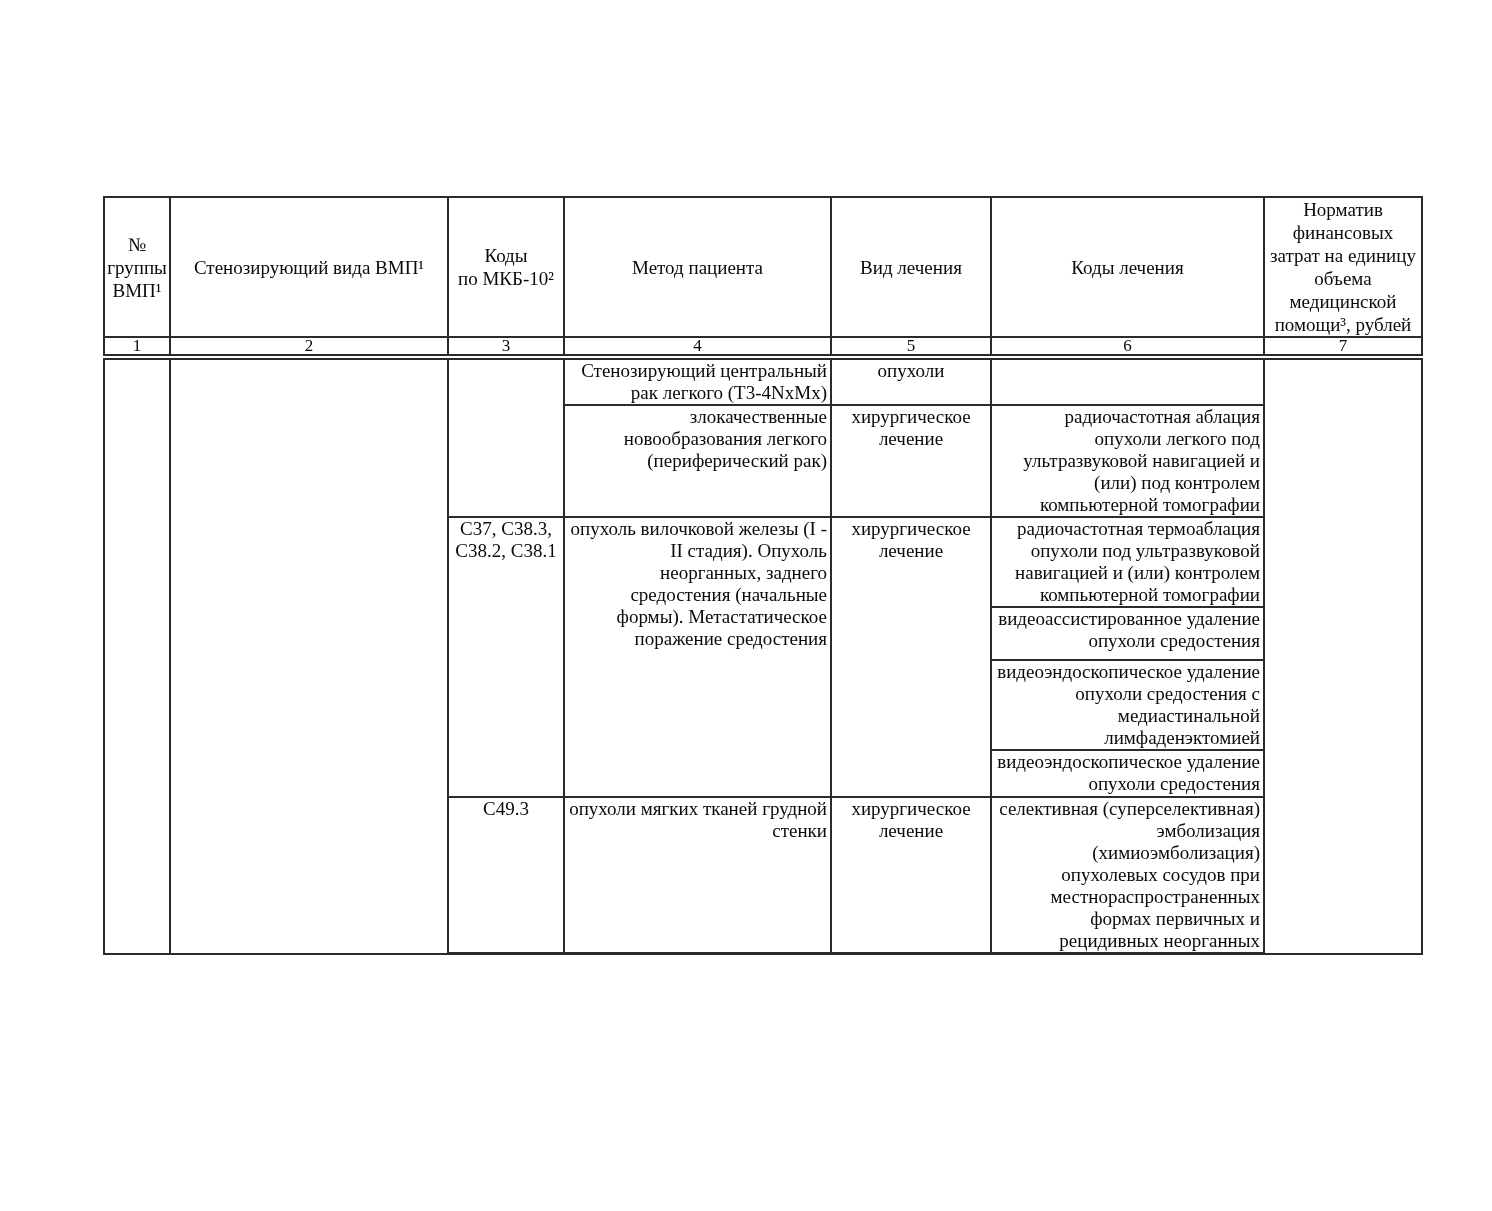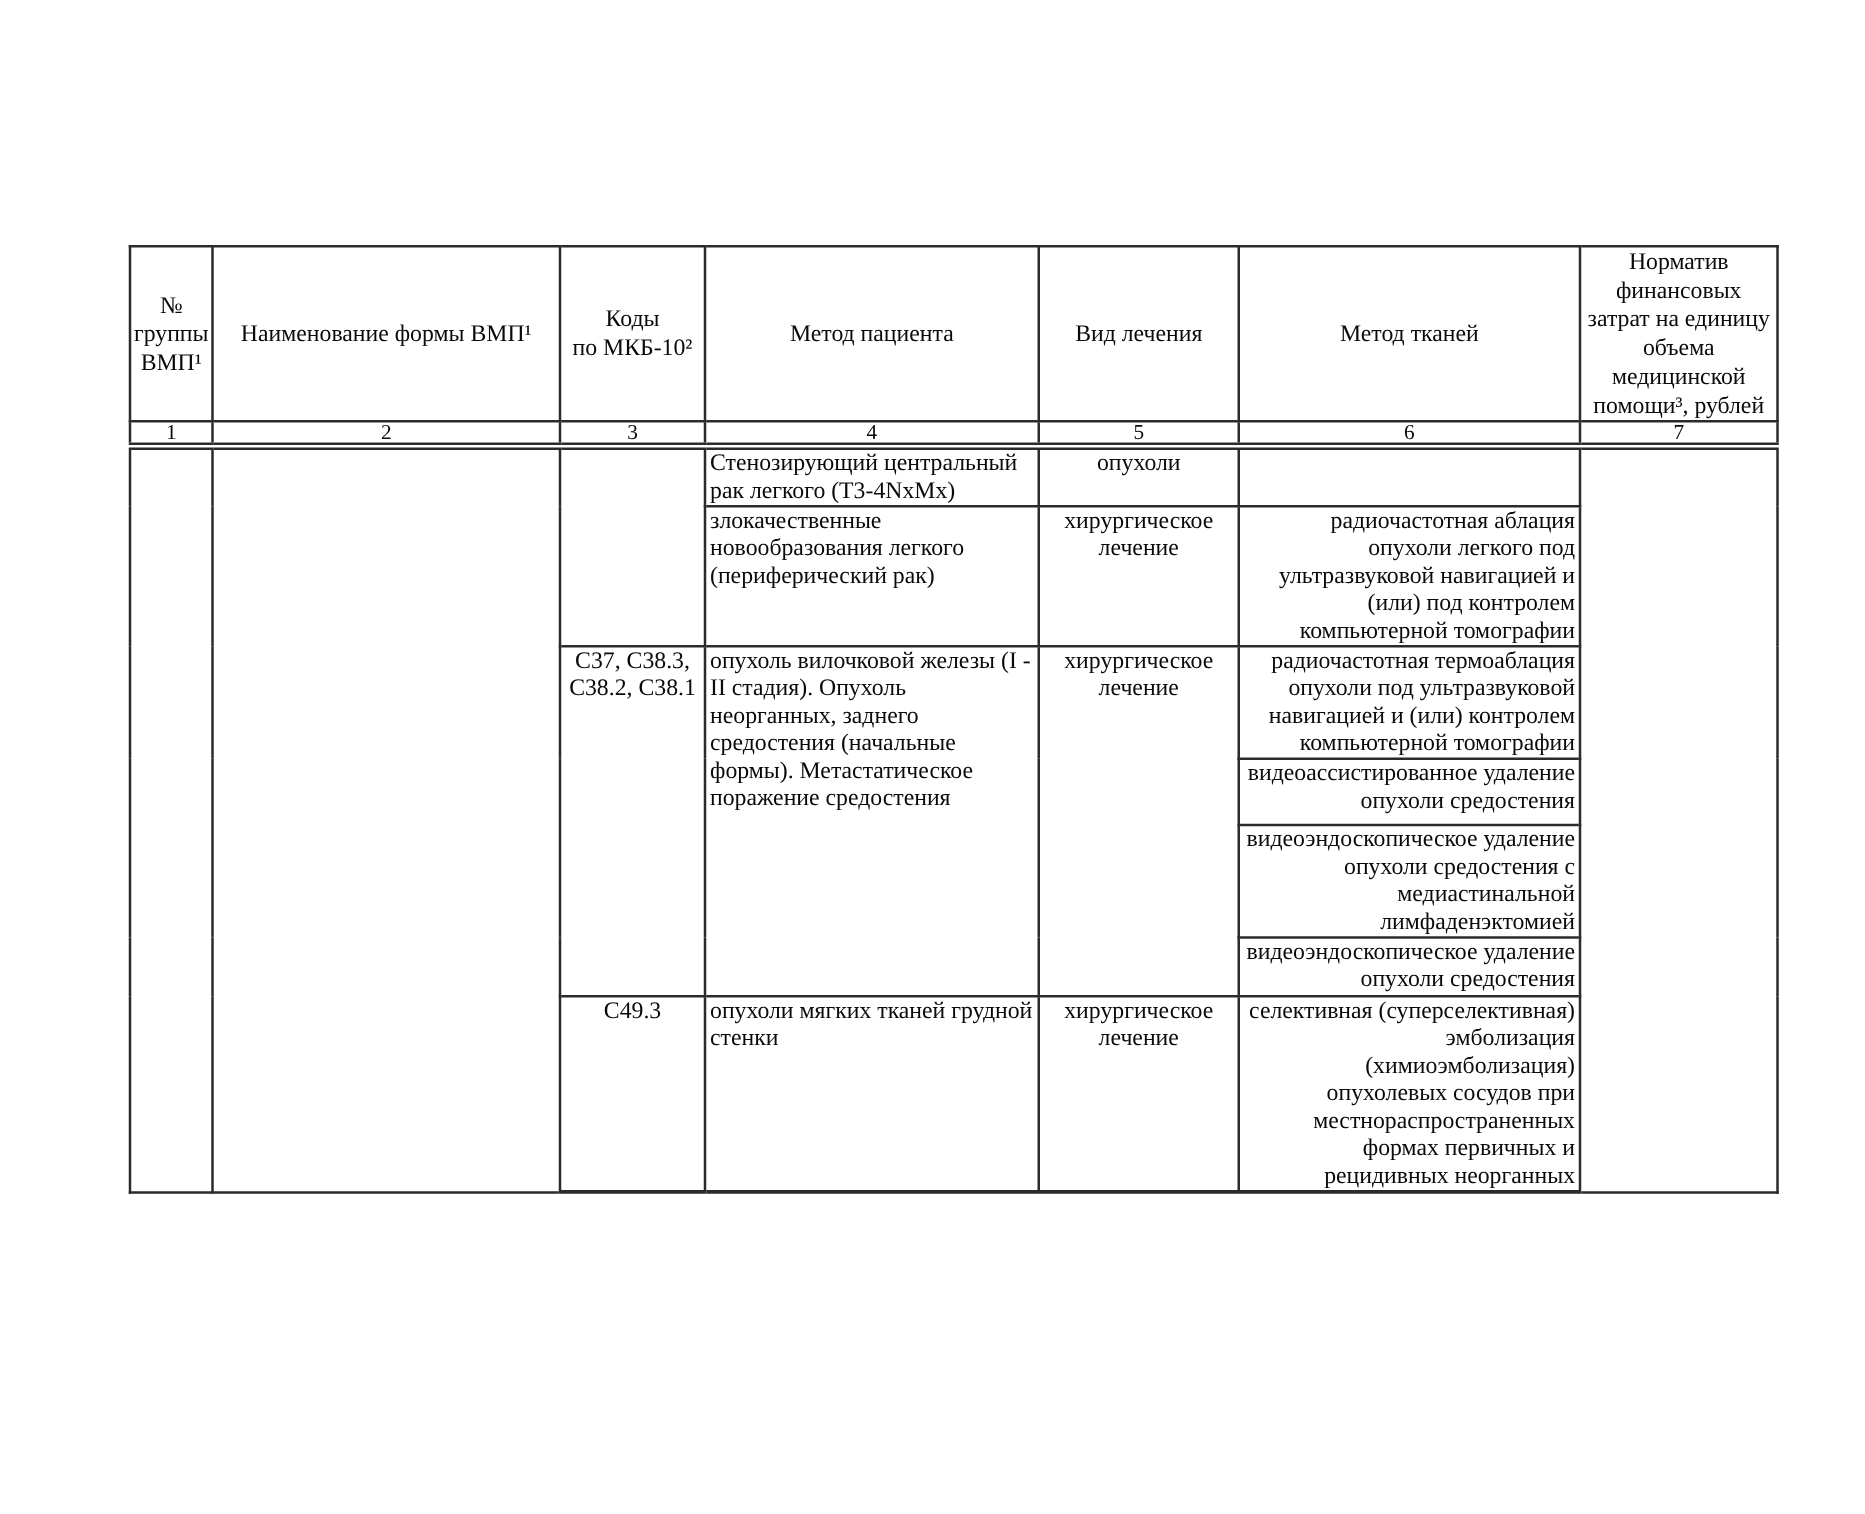--- a/index.html
+++ b/index.html
@@ -58,21 +58,21 @@
   tr.row-a  { height: 46px; }
   tr.row-b  { height: 110px; }
   tr.row-c1 { height: 87px; }
   tr.row-c2 { height: 53px; }
   tr.row-c3 { height: 82px; }
   tr.row-c4 { height: 47px; }
   tr.row-d  { height: 153px; }
   tr.row-d > td { border-bottom: 3px solid #2b2b2b; }
 
   td.c-center { text-align: center; }
-  td.c-left   { text-align: left; padding: 0 2px 0 4px; }
+  td.c-left   { text-align: right; padding: 0 2px 0 4px; }
   td.method   { text-align: right; padding: 0 2px 0 3px; }
 </style>
 </head>
 <body>
 
 <div class="page">
   <table class="vmp">
     <colgroup>
       <col style="width:66px">
       <col style="width:278px">
@@ -81,26 +81,26 @@
       <col style="width:160px">
       <col style="width:273px">
       <col style="width:158px">
     </colgroup>
 
     <tbody>
         <tr class="hdr">
       <th>№
 группы
 ВМП¹</th>
-      <th>Наименование формы ВМП¹</th>
+      <th>Стенозирующий вида ВМП¹</th>
       <th>Коды
 по МКБ-10²</th>
       <th>Метод пациента</th>
       <th>Вид лечения</th>
-      <th>Метод тканей</th>
+      <th>Коды лечения</th>
       <th>Норматив
 финансовых
 затрат на единицу
 объема
 медицинской
 помощи³, рублей</th>
     </tr>
 
     <tr class="nums">
       <td>1</td>

